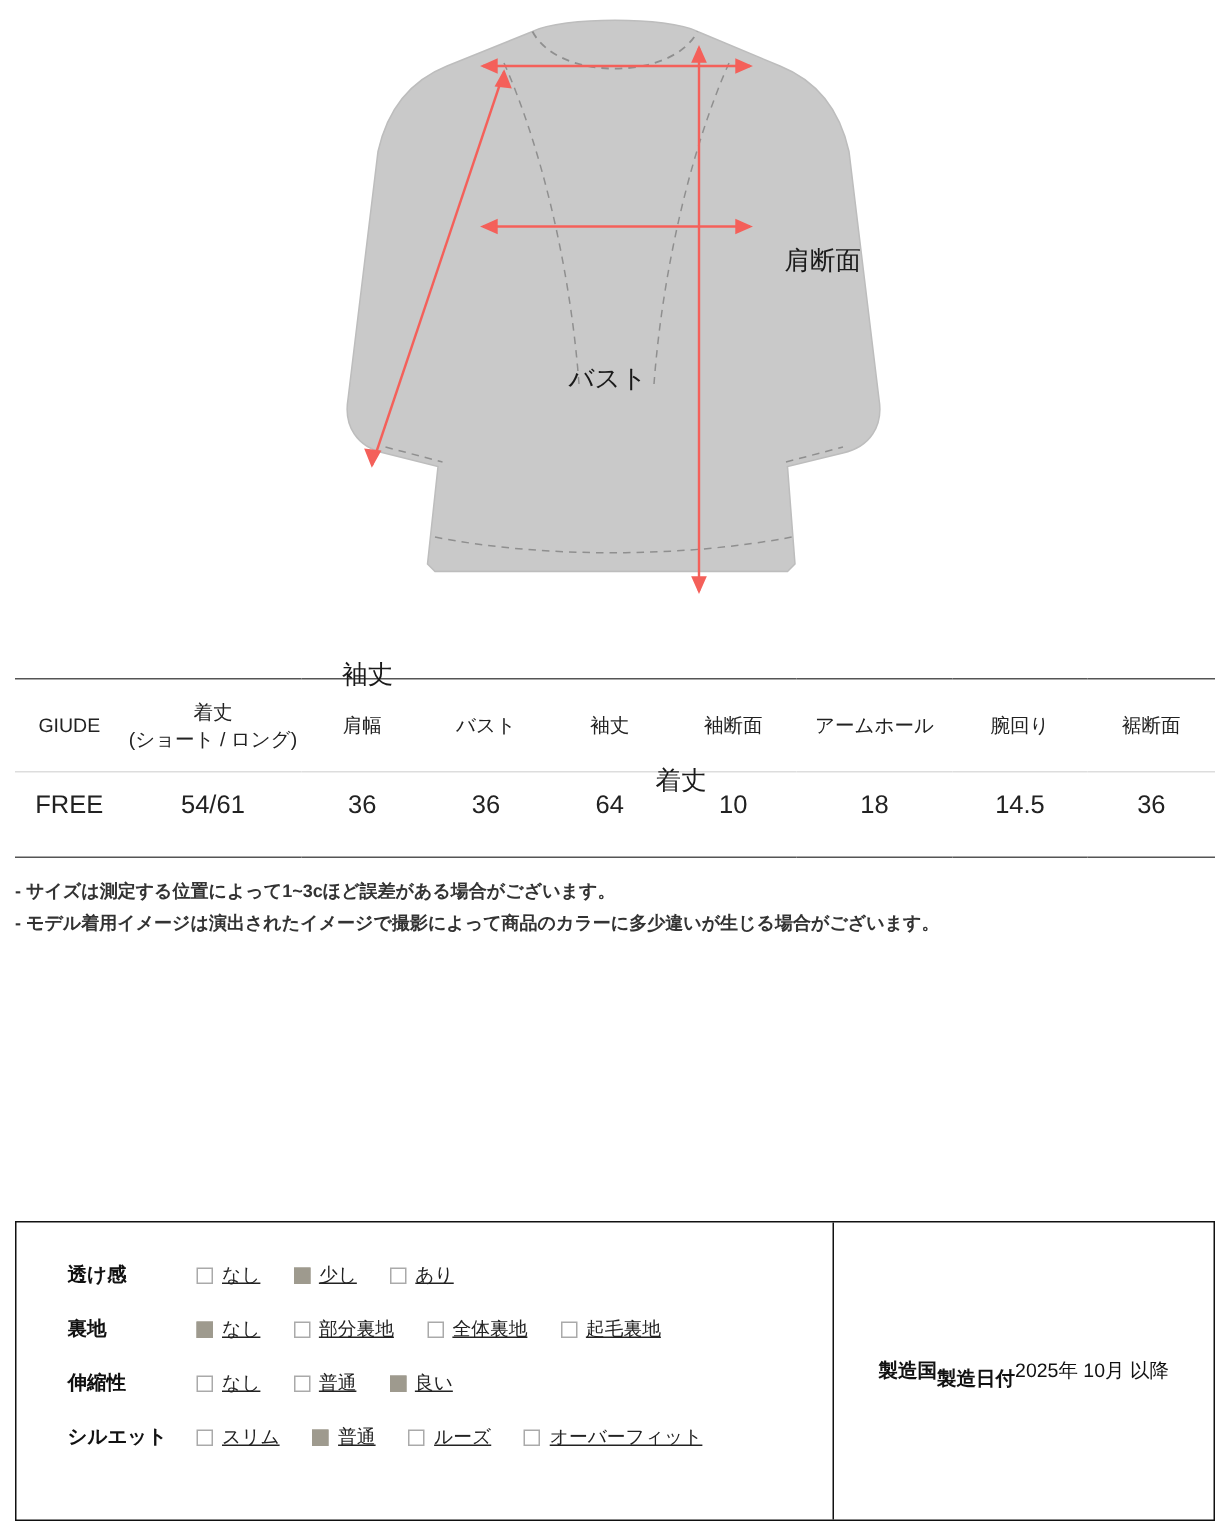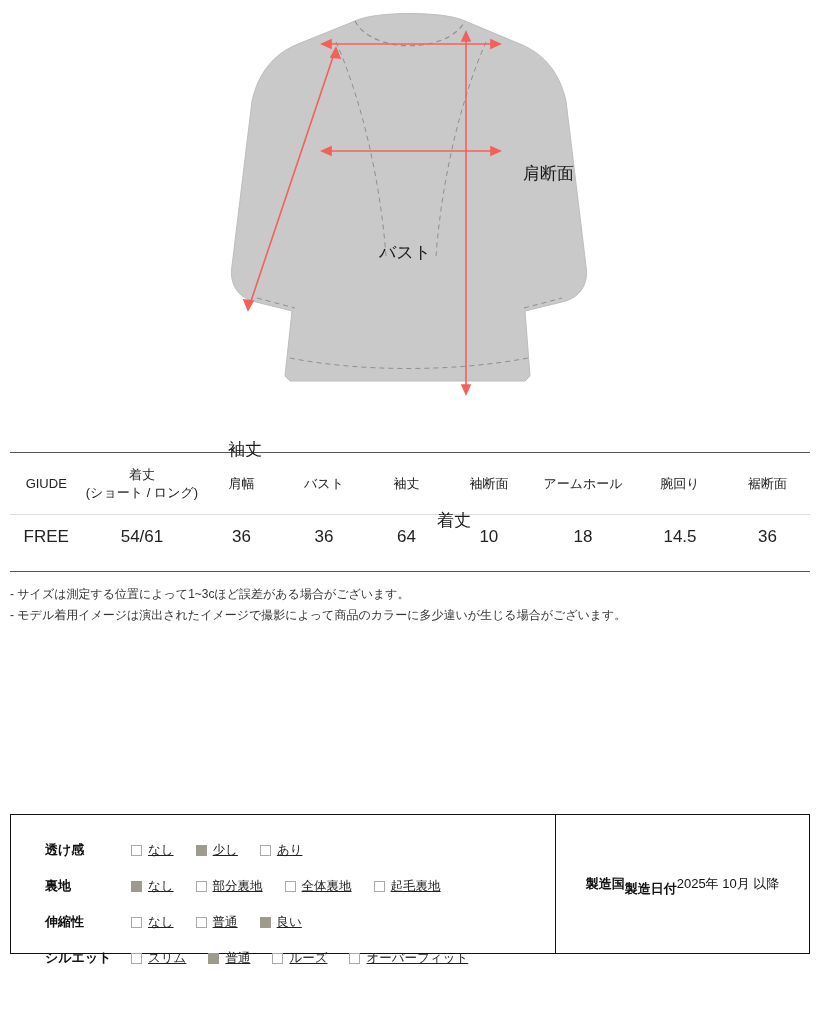--- a/index.html
+++ b/index.html
@@ -81,29 +81,29 @@
     padding-bottom: 24px;
     font-size: 17px;
   }
   .notes {
     width: 800px;
     margin: 12px auto 0 auto;
     font-size: 12px;
     line-height: 1.75;
     color: #333;
   }
-  .notes div { white-space: nowrap; }
+  .notes div { white-space: nowrap; font-weight: bold; }
 
   
   .info-box {
     position: absolute;
     left: 10px;
     top: 808px;
     width: 800px;
-    height: 140px;
+    height: 200px;
     border: 1px solid #111;
     box-sizing: border-box;
     display: flex;
   }
   .info-left {
     width: 545px;
     box-sizing: border-box;
     padding: 26px 0 0 34px;
     border-right: 1px solid #111;
   }

